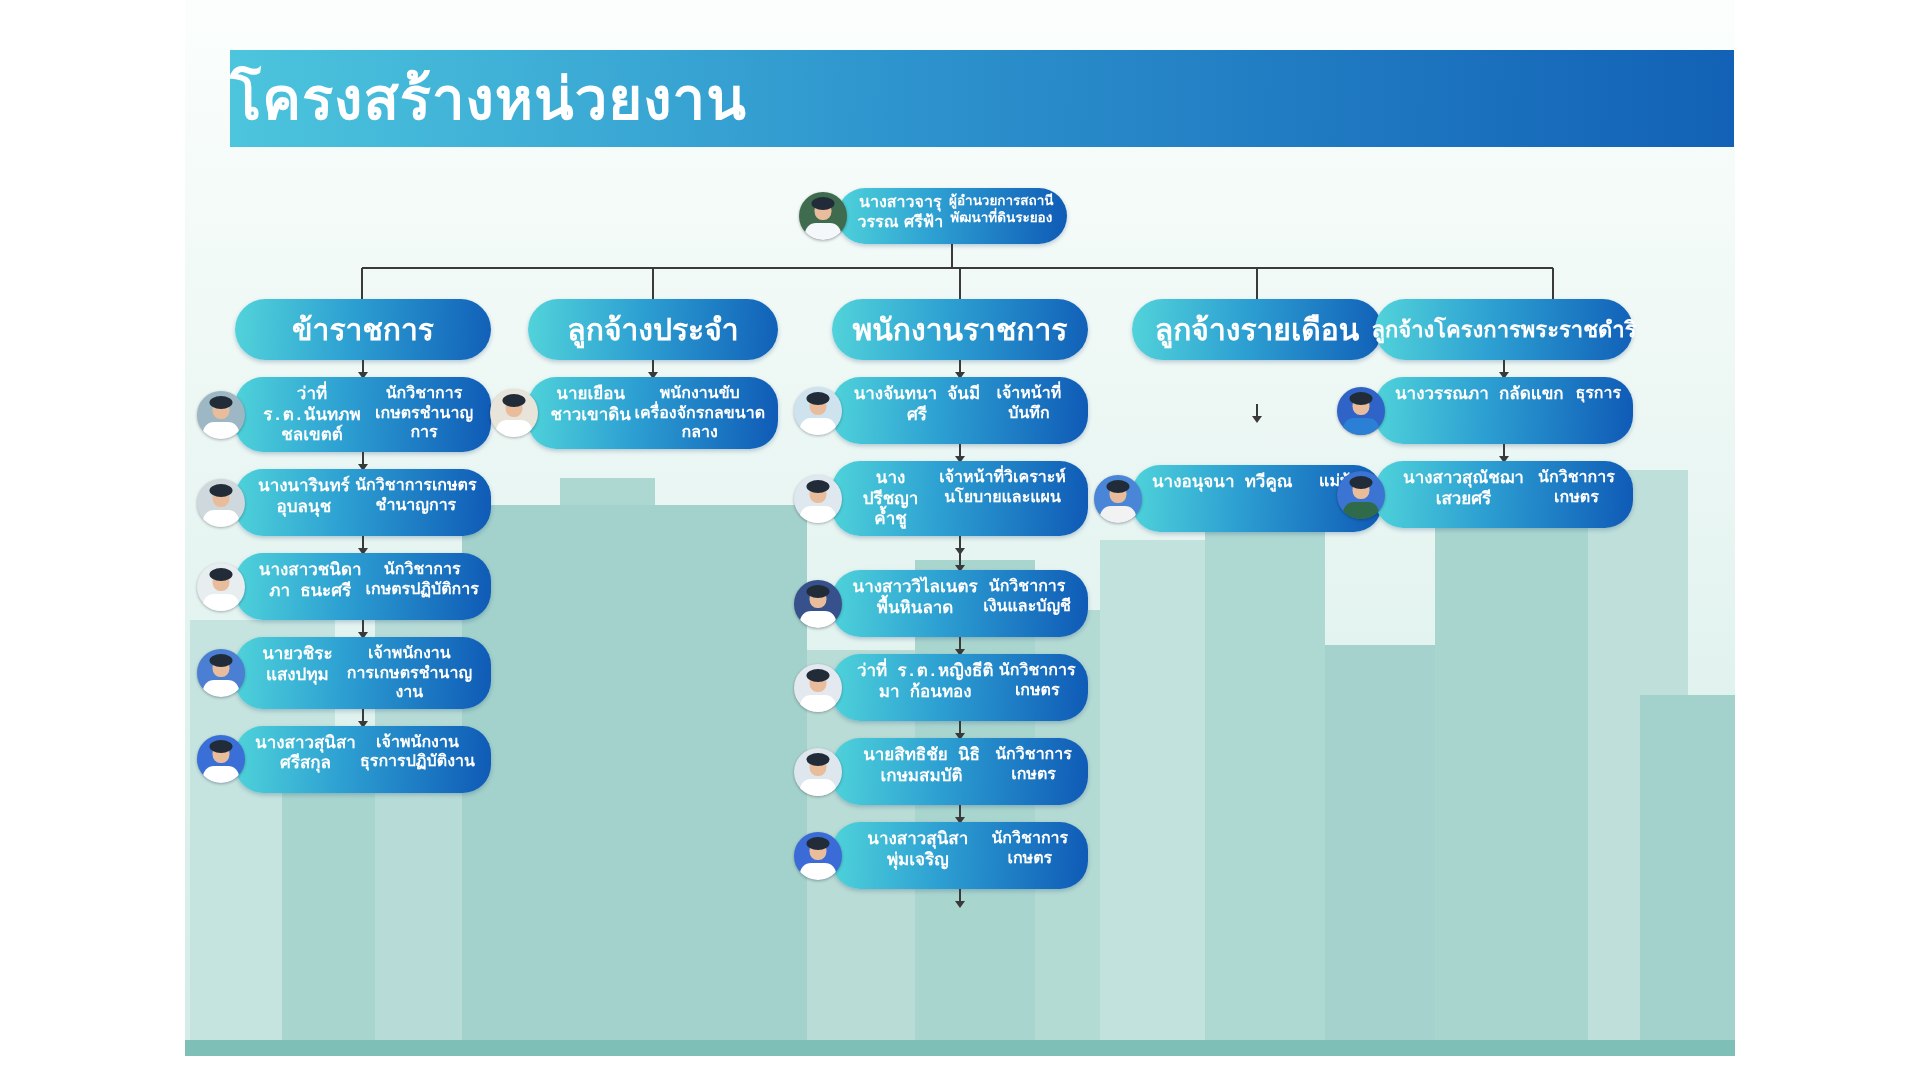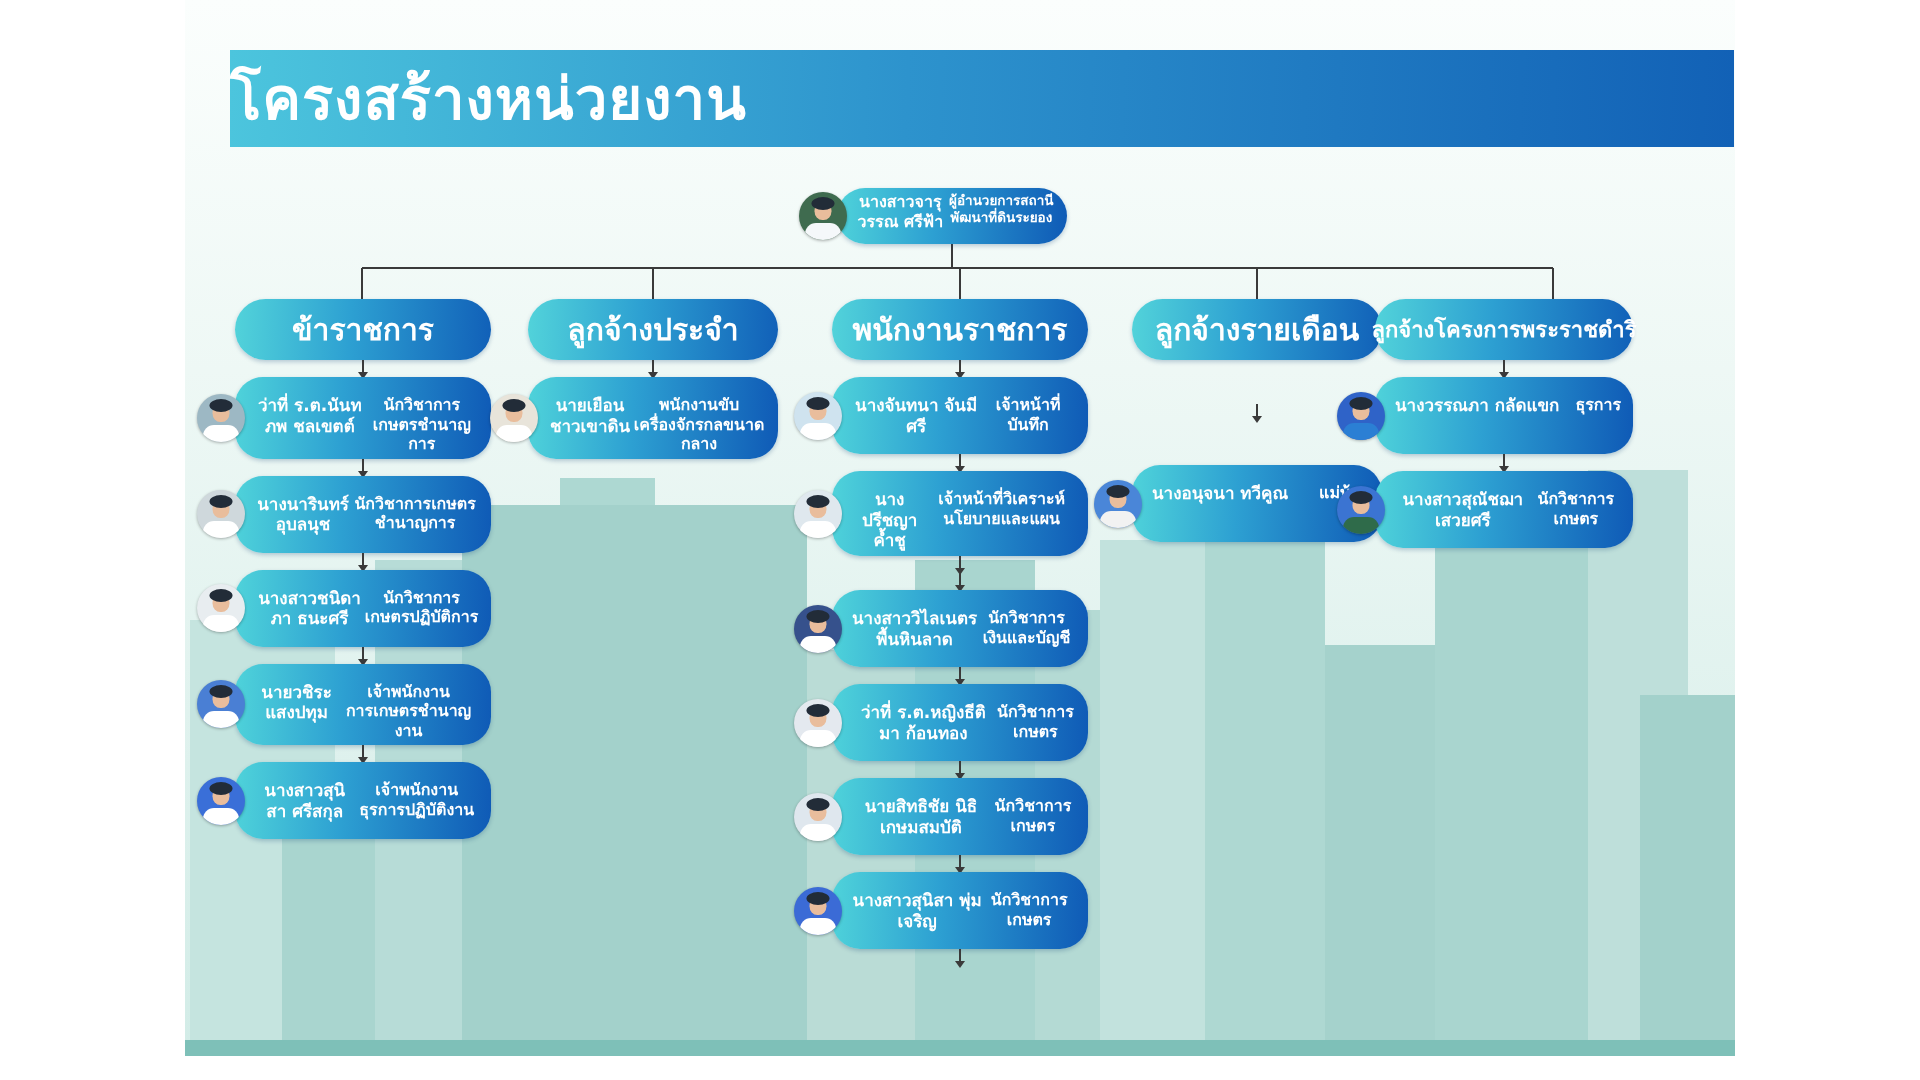--- a/index.html
+++ b/index.html
@@ -43,21 +43,21 @@
   .col-2{left:528px;width:250px;}
   .col-3{left:832px;width:256px;}
   .col-4{left:1132px;width:250px;gap:44px;}
   .col-5{left:1351px;width:258px;margin-left:24px;}
   .header{min-height:61px;border-radius:31px;color:#fff;font-weight:bold;font-size:30px;
       display:flex;align-items:center;justify-content:center;white-space:nowrap;
       background:linear-gradient(93deg,#52d3da 0%,#2da0d2 45%,#1160b8 100%);
       box-shadow:0 2px 4px rgba(10,60,110,.25);}
   .col-5 .header{font-size:22px;}
   .card{position:relative;}
-  .card .bubble{min-height:54px;padding:18px 12px 5px 20px;}
+  .card .bubble{min-height:54px;padding:8px 12px 5px 20px;font-family:Liberation Mono, monospace;}
   .card .name{font-size:17px;font-weight:bold;line-height:1.22;}
   .card .role{font-size:16px;font-weight:bold;line-height:1.22;}
   
   .vconn{position:relative;height:17px;width:2px;background:#3a3a3a;margin:0 auto;flex:none;}
   .vconn.arrow::after{content:"";position:absolute;bottom:-2px;left:50%;
       transform:translateX(-50%);width:0;height:0;
       border-left:5px solid transparent;border-right:5px solid transparent;
       border-top:7px solid #3a3a3a;}
 </style>
 </head>

